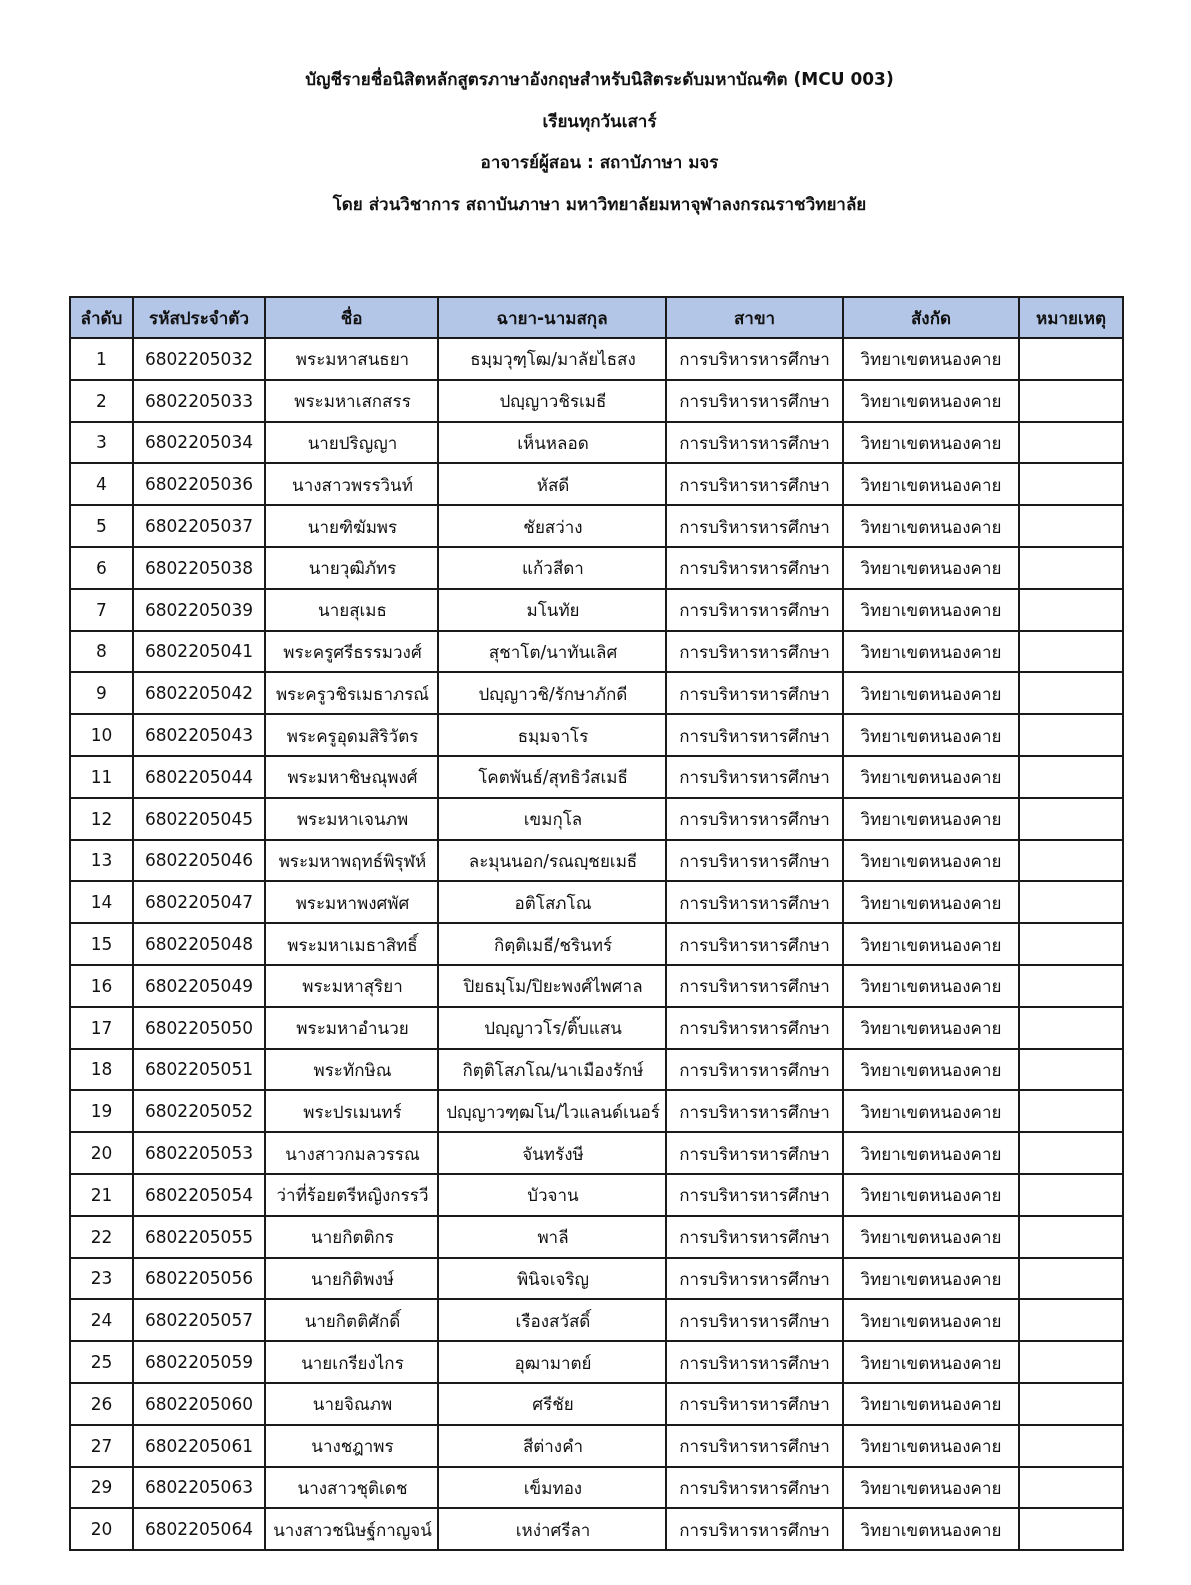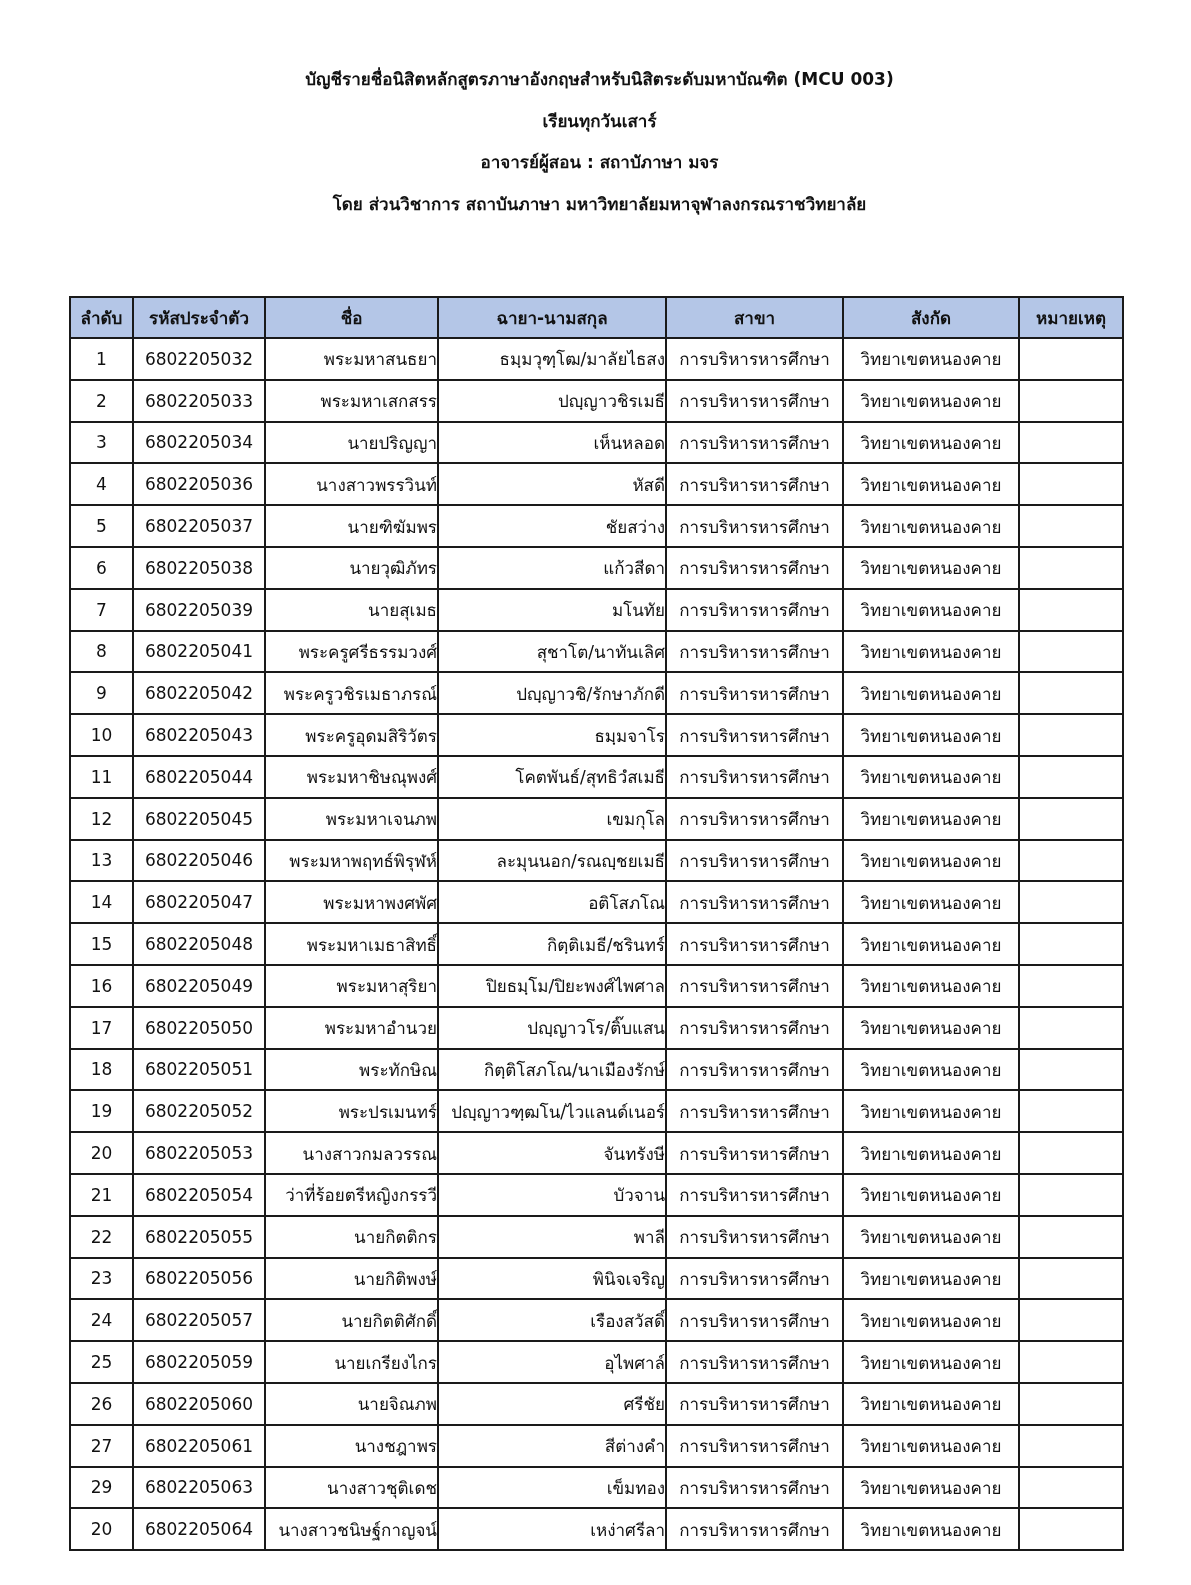--- a/index.html
+++ b/index.html
@@ -17,21 +17,21 @@
       table-layout: fixed; width: 1053px; margin-top: 28px;
     }
     col.c0 { width: 63px; } col.c1 { width: 132px; } col.c2 { width: 173px; }
     col.c3 { width: 228px; } col.c4 { width: 177px; } col.c5 { width: 176px; } col.c6 { width: 104px; }
     th, td { border: 2px solid #1a1a1a; padding: 0; overflow: hidden; white-space: nowrap; }
     th {
       background: #b4c6e7; height: 39px; font-size: 17px; font-weight: bold; text-align: center;
     }
     td { height: 39.8px; font-size: 17px; font-weight: normal; }
     td.center { text-align: center; }
-    td.left { text-align: right; padding-left: 2px; }
+    td.left { text-align: center; padding-left: 2px; }
   </style>
 </head>
 <body>
 
 <div class="titles">
   <div class="tline">บัญชีรายชื่อนิสิตหลักสูตรภาษาอังกฤษสำหรับนิสิตระดับมหาบัณฑิต (MCU 003)</div>
   <div class="tline">เรียนทุกวันเสาร์</div>
   <div class="tline">อาจารย์ผู้สอน :  สถาบัภาษา  มจร</div>
   <div class="tline">โดย ส่วนวิชาการ สถาบันภาษา มหาวิทยาลัยมหาจุฬาลงกรณราชวิทยาลัย</div>
 </div>
@@ -271,21 +271,21 @@
         <td class="left">นายกิตติศักดิ์</td>
         <td class="left">เรืองสวัสดิ์</td>
         <td class="center">การบริหารหารศึกษา</td>
         <td class="center">วิทยาเขตหนองคาย</td>
         <td class="center"></td>
       </tr>
       <tr>
         <td class="center">25</td>
         <td class="center">6802205059</td>
         <td class="left">นายเกรียงไกร</td>
-        <td class="left">อุไพศาล์</td>
+        <td class="left">อุฒามาตย์</td>
         <td class="center">การบริหารหารศึกษา</td>
         <td class="center">วิทยาเขตหนองคาย</td>
         <td class="center"></td>
       </tr>
       <tr>
         <td class="center">26</td>
         <td class="center">6802205060</td>
         <td class="left">นายจิณภพ</td>
         <td class="left">ศรีชัย</td>
         <td class="center">การบริหารหารศึกษา</td>

